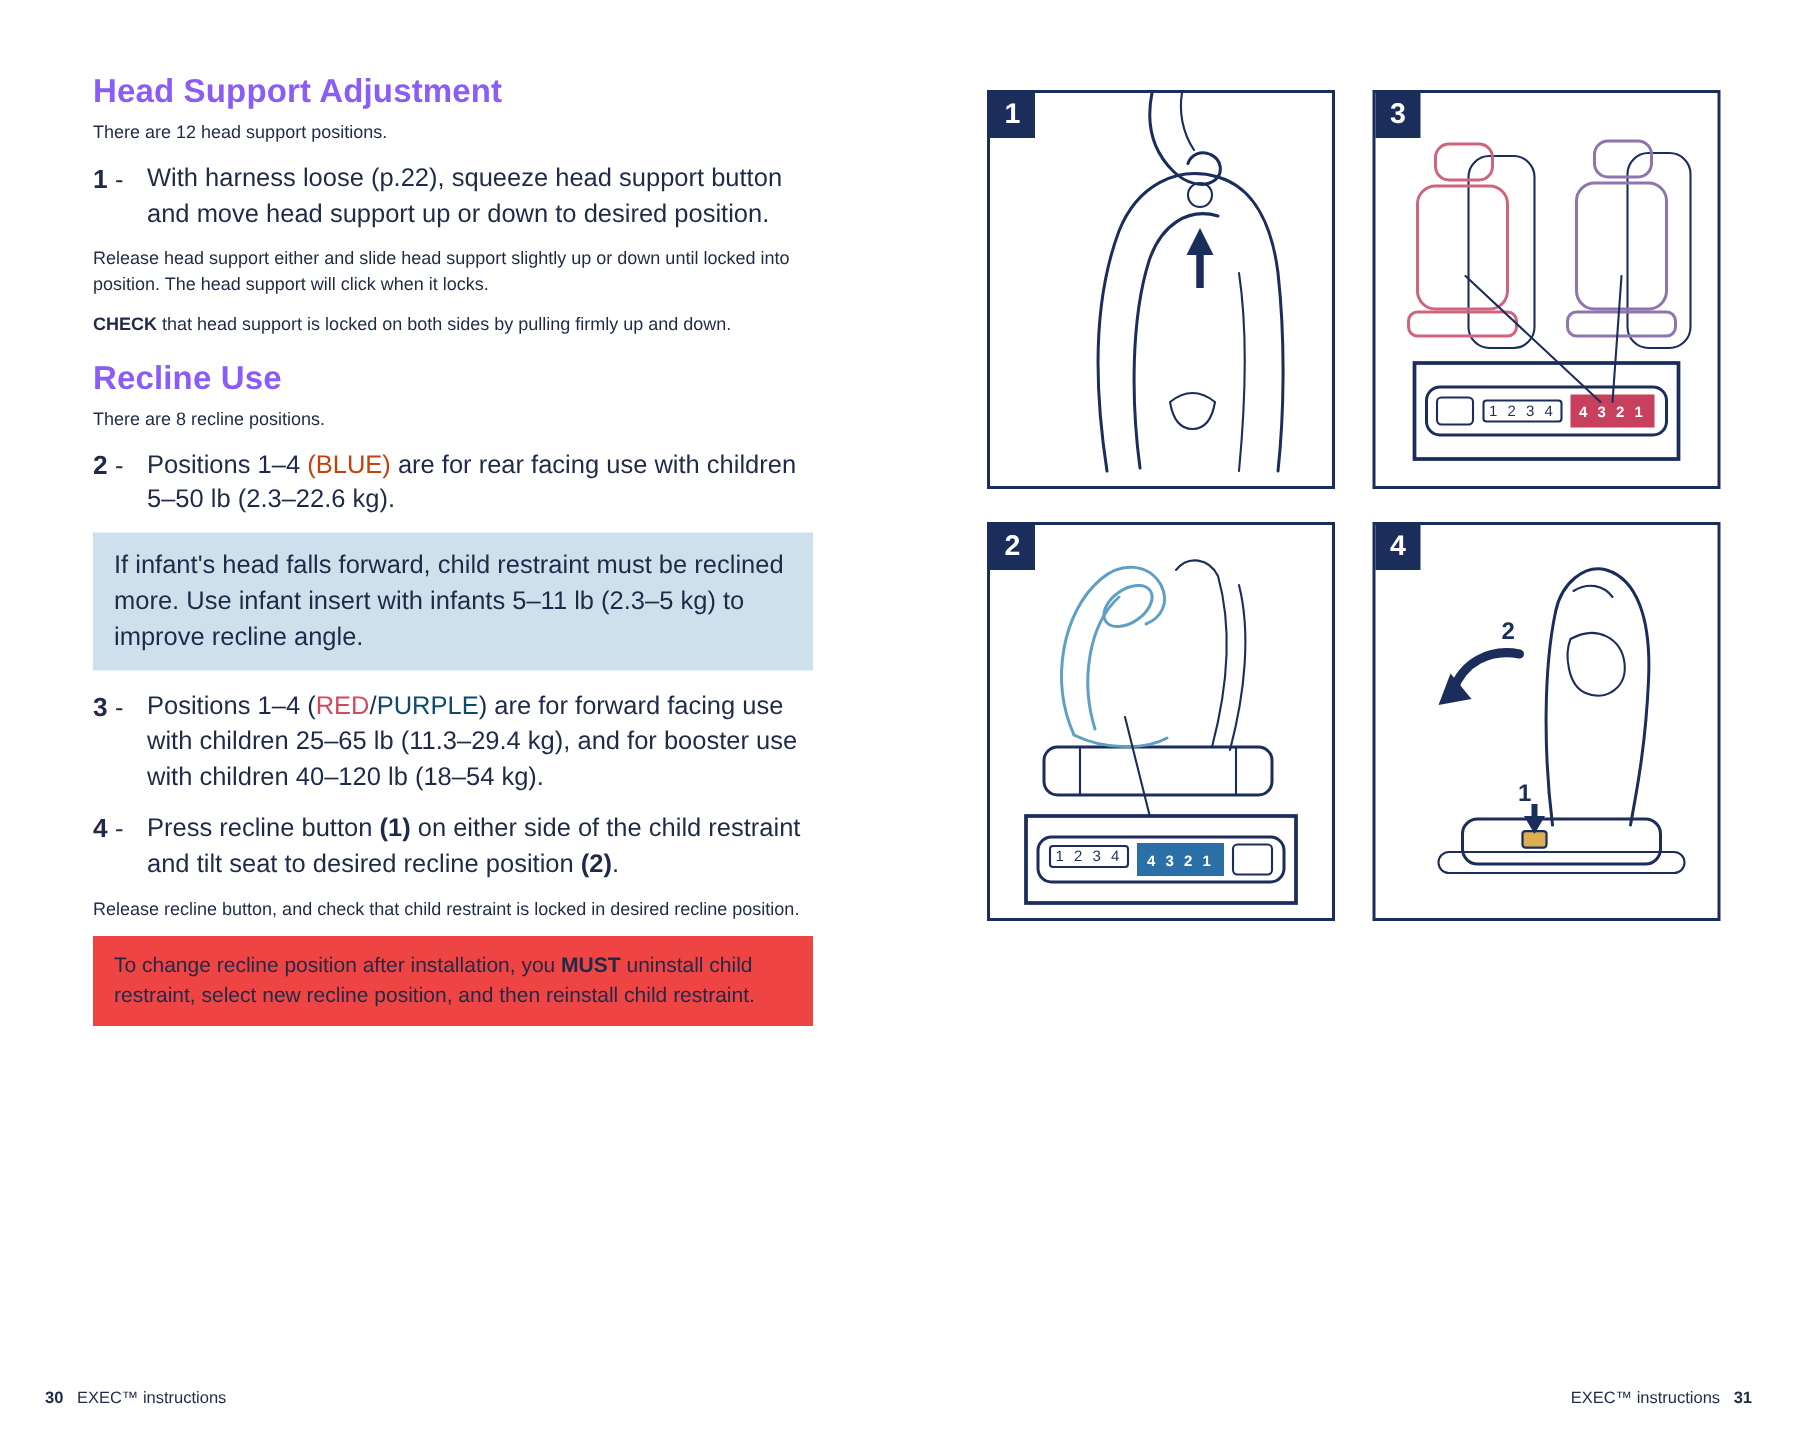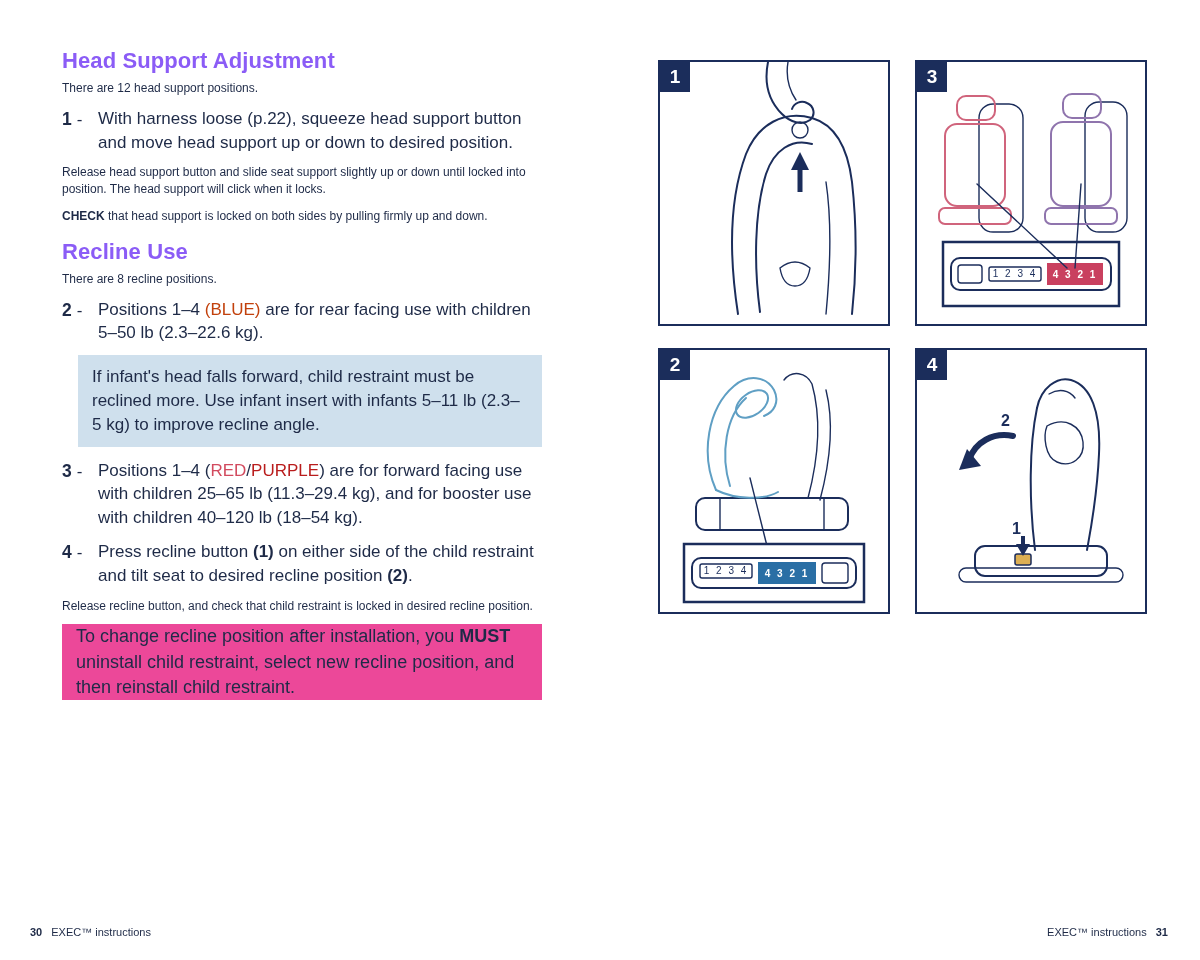--- a/index.html
+++ b/index.html
@@ -10,25 +10,25 @@
   .text-col{position:absolute;left:62px;top:48px;width:480px;}
   .sec-title{font-size:22px;font-weight:700;color:#8b5cf6;margin:0 0 6px 0;letter-spacing:.1px;}
   .sec-title.recline{margin-top:14px;}
   p.body{font-size:12px;line-height:1.4;margin:0 0 10px 0;}
   .step{display:flex;margin:0 0 10px 0;font-size:17px;line-height:1.4;}
   .step-marker{flex:0 0 36px;}
   .step-marker .num{font-weight:700;font-size:17.5px;}
   .step-marker .sdash{margin-left:5px;}
   .step-body{flex:1;}
   .indent{margin-left:36px;}
-  .info-box{background:#cfe0ed;padding:10px 14px;margin:2px 0 12px 16px;font-size:17px;line-height:1.4;}
-  .note-box{background:#ec4899;padding:0 14px;margin:0;font-size:18px;line-height:1.4;}
+  .info-box{background:#cfe0ed;padding:10px 14px;margin:2px 0 12px 0;font-size:17px;line-height:1.4;}
+  .note-box{background:#ef4444;padding:10px 14px;margin:0;font-size:14px;line-height:1.4;}
   .c-blue{color:#c2410c;}
   .c-red{color:#d24a5e;}
-  .c-purple{color:#b91c1c;}
+  .c-purple{color:#0c4a6e;}
   strong{font-weight:700;}
 
   
   .figure{position:absolute;width:228px;height:262px;border:2px solid #1b2d5b;background:#fff;}
   #fig1{left:658px;top:60px;}
   #fig3{left:915px;top:60px;}
   #fig2{left:658px;top:348px;}
   #fig4{left:915px;top:348px;}
   .fig-badge{position:absolute;left:0;top:0;width:30px;height:30px;background:#1b2d5b;color:#fff;font-size:19px;font-weight:700;display:flex;align-items:center;justify-content:center;}
   .figure svg{display:block;width:100%;height:100%;}
@@ -61,21 +61,21 @@
     <h2 class="sec-title">Head Support Adjustment</h2>
     <p class="body">There are 12 head support positions.</p>
 
     <div class="step">
       <div class="step-marker">
         <span class="num">1</span><span class="sdash">-</span>
       </div>
       <div class="step-body">With harness loose (p.22), squeeze head support button and move head support up or down to desired position.</div>
     </div>
 
-    <p class="body indent">Release head support button and slide seat support slightly up or down until locked into position. The head support will click when it locks.</p>
+    <p class="body indent">Release head support either and slide head support slightly up or down until locked into position. The head support will click when it locks.</p>
 
     <p class="body indent"><strong>CHECK</strong><span> that head support is locked on both sides by pulling firmly up and down.</span></p>
 
     <h2 class="sec-title recline">Recline Use</h2>
     <p class="body">There are 8 recline positions.</p>
 
     <div class="step">
       <div class="step-marker">
         <span class="num">2</span><span class="sdash">-</span>
       </div>

